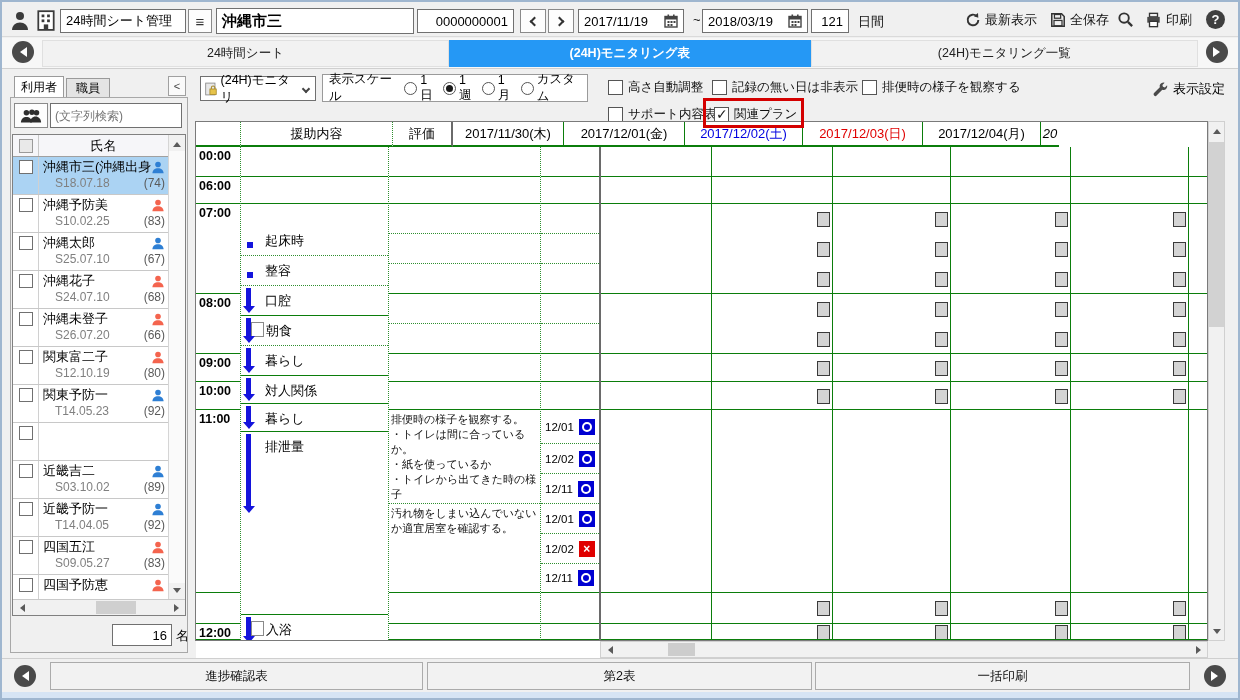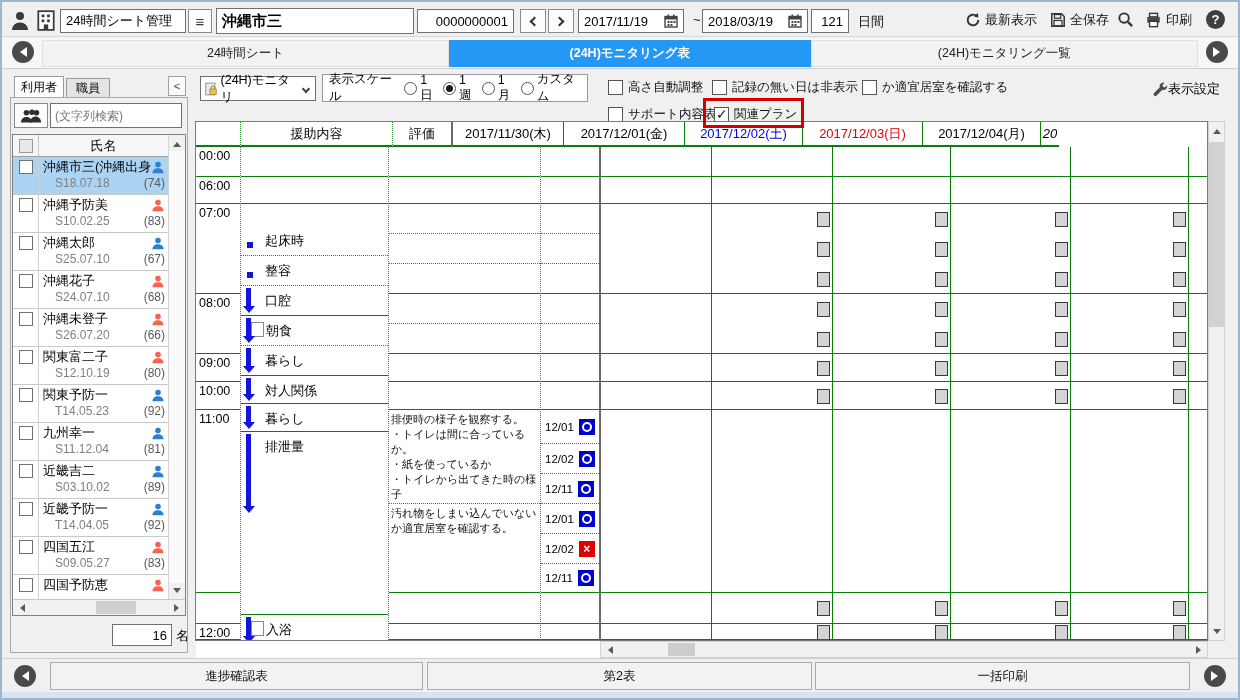--- a/index.html
+++ b/index.html
@@ -38,21 +38,21 @@
   .drop{position:absolute;left:200px;top:76px;width:116px;height:25px;background:#fff;border:1px solid #707070;display:flex;align-items:center;font-size:12.5px;padding:0 3px;gap:3px}
   .drop .dchv{margin-left:auto;width:6px;height:6px;border-left:2px solid #444;border-bottom:2px solid #444;transform:rotate(-45deg);margin-right:3px}
   .scalegrp{position:absolute;left:322px;top:74px;width:266px;height:28px;background:#fff;border:1px solid #9a9a9a;display:flex;align-items:center;font-size:12.5px;padding:0 6px;gap:7px}
   .radio{width:13px;height:13px;border:1px solid #555;border-radius:50%;background:#fff;flex:none}
   .radio.on::after{content:'';display:block;width:7px;height:7px;margin:2px;border-radius:50%;background:#1a1a1a}
   .ritem{display:flex;align-items:center;gap:3px}
   .chkitem{position:absolute;display:flex;align-items:center;gap:5px;font-size:12.5px;color:#111}
   .cbx{width:15px;height:15px;background:#fff;border:1px solid #555;flex:none;position:relative}
   .cbx.checked::after{content:"✓";position:absolute;left:1px;top:-2px;font-size:14px;font-weight:bold;color:#1a1a1a}
   .hlbox{position:absolute;left:703px;top:98px;width:101px;height:30px;border:3px solid #d40000;pointer-events:none;z-index:10}
-  .settings{position:absolute;left:1152px;top:80px;display:flex;align-items:center;font-size:13px}
+  .settings{position:absolute;left:1152px;top:80px;display:flex;align-items:center;gap:5px;font-size:13px}
 
   
   .side-tab{position:absolute;font-size:12px;display:flex;align-items:center;justify-content:center;border:1px solid #9a9a9a}
   .side-tab.active{background:#fff;border-bottom-color:#fff}
   .side-tab.inactive{background:#e4e4e4}
   .collapse{position:absolute;left:168px;top:76px;width:18px;height:20px;background:#fafafa;border:1px solid #a0a0a0;display:flex;align-items:center;justify-content:center;font-size:11px;color:#444}
   .side-panel{position:absolute;left:10px;top:97px;width:178px;height:556px;border:1px solid #a8a8a8;background:#f0f0f0}
   .searchbtn{position:absolute;left:14px;top:103px;width:34px;height:25px}
   .searchinput{position:absolute;left:50px;top:103px;width:132px;height:25px;border:1px solid #707070;font-size:12px;padding:0 4px;font-family:inherit}
   .list-box{position:absolute;left:12px;top:134px;width:174px;height:482px;background:#fff;border:1px solid #808080;display:flex;flex-direction:column}
@@ -284,21 +284,21 @@
   <div class="chkitem" style="left:608px;top:79px">
       <span class="cbx"></span>
       <span>高さ自動調整</span>
     </div>
   <div class="chkitem" style="left:712px;top:79px">
       <span class="cbx"></span>
       <span>記録の無い日は非表示</span>
     </div>
   <div class="chkitem" style="left:862px;top:79px">
       <span class="cbx"></span>
-      <span>か適宜居室を確認する</span>
+      <span>排便時の様子を観察する</span>
     </div>
   <div class="chkitem" style="left:608px;top:106px">
       <span class="cbx"></span>
       <span>サポート内容表示</span>
     </div>
   <div class="chkitem" style="left:714px;top:106px">
       <span class="cbx checked"></span>
       <span>関連プラン</span>
     </div>
   <div class="hlbox"></div>
@@ -477,35 +477,20 @@
                 <div class="u-l2">
                   <span class="u-birth">T14.05.23</span>
                   <span class="u-age">(92)</span>
                 </div>
               </div>
             </div>
             <div class="u-row">
               <div class="u-cbcol">
                 <span class="cbox"></span>
               </div>
-              <div class="u-main">
-                <div class="u-l1">
-                  <span class="u-name">九州幸一</span>
-                  <span class="p-icon">
-                    <svg width="14" height="14" viewBox="0 0 20 20">
-                      <circle cx="10" cy="6.5" r="4" fill="#2e7fd4"></circle>
-                      <path d="M2 19 c0-4.5 3.6-7.3 8-7.3 s8 2.8 8 7.3 z" fill="#2e7fd4"></path>
-                    </svg>
-                  </span>
-                </div>
-                <div class="u-l2">
-                  <span class="u-birth">S11.12.04</span>
-                  <span class="u-age">(81)</span>
-                </div>
-              </div>
             </div>
             <div class="u-row">
               <div class="u-cbcol">
                 <span class="cbox"></span>
               </div>
               <div class="u-main">
                 <div class="u-l1">
                   <span class="u-name">近畿吉二</span>
                   <span class="p-icon">
                     <svg width="14" height="14" viewBox="0 0 20 20">
@@ -630,21 +615,21 @@
           <span style="color: rgb(224, 0, 0);">2017/12/03(日)</span>
         </div>
         <div class="h-cell sep-grn" style="width: 118px; align-items: center;">
           <span style="color: rgb(0, 0, 0);">2017/12/04(月)</span>
         </div>
         <div class="h-cell " style="width: 18px; font-style: italic;">
           <span style="color: rgb(0, 0, 0);">20</span>
         </div>
       </div>
     <div class="grid-body">
-        <div class="col sep-dot" style="width: 45px;">
+        <div class="col sep-dot" style="width: 45px; font-weight: bold;">
           <div class="cell solid tcell" style="height: 30px;">00:00</div>
           <div class="cell solid tcell" style="height: 27px;">06:00</div>
           <div class="cell solid tcell" style="height: 90px;">07:00</div>
           <div class="cell solid tcell" style="height: 60px;">08:00</div>
           <div class="cell solid tcell" style="height: 28px;">09:00</div>
           <div class="cell solid tcell" style="height: 28px;">10:00</div>
           <div class="cell solid tcell" style="height: 183px;">11:00</div>
           <div class="cell solid tcell" style="height: 31px;"></div>
           <div class="cell solid tcell" style="height: 16px;">12:00</div>
         </div>

